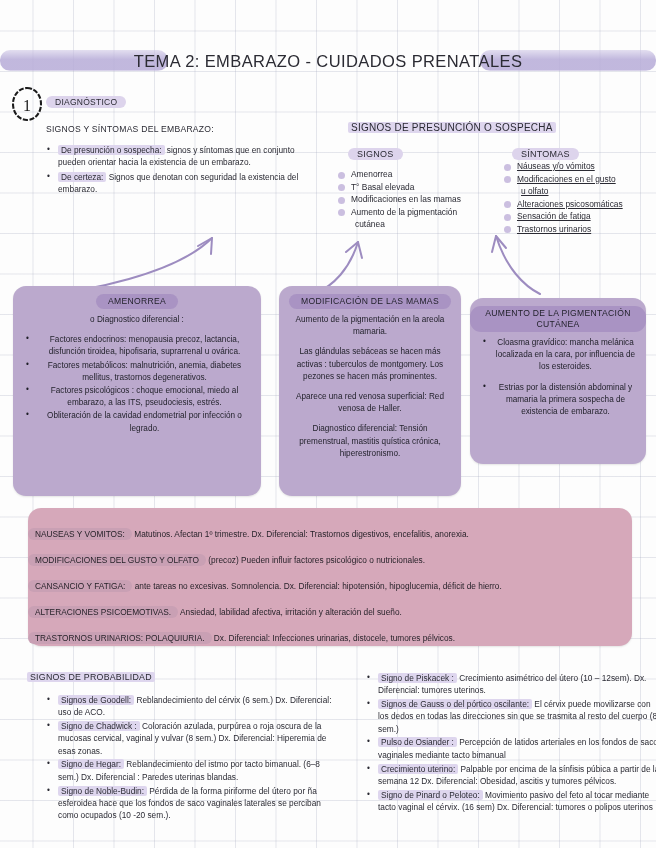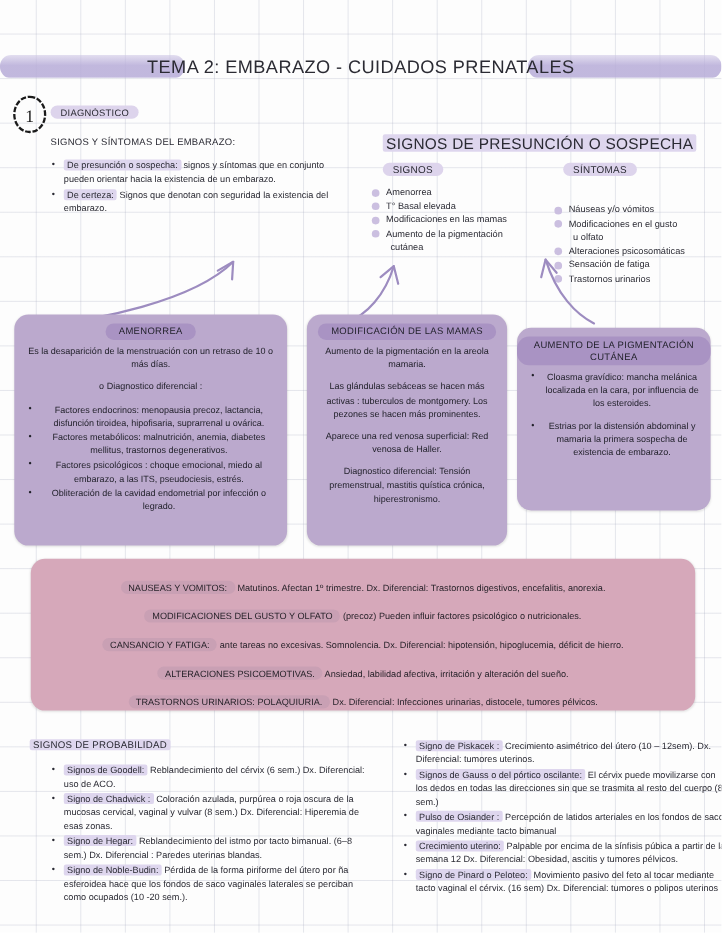--- a/index.html
+++ b/index.html
@@ -168,21 +168,21 @@
     position: absolute;
     left: 28px; top: 508px;
     width: 604px; height: 138px;
     background: #d6a8ba;
     border-radius: 13px;
     box-shadow: 0 1px 2px rgba(0,0,0,0.10);
   }
   .pinkrow {
     position: absolute;
     width: 100%;
-    text-align: center;
+    text-align: left;
     font-size: 8.3px;
     line-height: 12px;
     color: #231f26;
     white-space: nowrap;
   }
 
   
   .prob-list {
     position: absolute;
     font-size: 8.3px;
@@ -207,21 +207,21 @@
     <svg width="32" height="36" viewBox="0 0 32 36">
       <path d="M16 2 C24 2 30 9 30 18 C30 27 24 34 16 34 C8 34 2 27 2 18 C2 9 8 2 16 2 Z" fill="none" stroke="#1b1b1b" stroke-width="2.1" stroke-linejoin="round" stroke-dasharray="5 1.6"></path>
       <text x="16" y="25" text-anchor="middle" font-family="Liberation Serif, serif" font-size="16" fill="#1b1b1b">1</text>
     </svg>
   </div>
 
   <div class="sect-label" style="left:46px; top:96px;">
     <span class="hl-pill">DIAGNÓSTICO</span>
   </div>
   <div class="sect-label" style="left:46px; top:124px; font-size:8.6px;">SIGNOS Y SÍNTOMAS DEL EMBARAZO:</div>
-  <div class="sect-label" style="left:348px; top:122px; font-size:14px;">
+  <div class="sect-label" style="left:348px; top:122px; font-size:10px;">
     <span class="hl">SIGNOS DE PRESUNCIÓN O SOSPECHA</span>
   </div>
   <div class="sect-label" style="left:348px; top:148px; font-size:9px;">
     <span class="hl-pill">SIGNOS</span>
   </div>
   <div class="sect-label" style="left:512px; top:148px; font-size:9px;">
     <span class="hl-pill">SÍNTOMAS</span>
   </div>
 
   <ul class="intro-list">
@@ -234,21 +234,21 @@
   </ul>
 
   <div class="pcol" style="left:338px; top:168px;">
     <div class="dot-item">Amenorrea</div>
     <div class="dot-item">T° Basal elevada</div>
     <div class="dot-item">Modificaciones en las mamas</div>
     <div class="dot-item">Aumento de la pigmentación</div>
     <div class="dot-item cont">cutánea</div>
   </div>
 
-  <div class="pcol" style="left:504px; top:184px;">
+  <div class="pcol" style="left:504px; top:160px;text-decoration:underline;">
     <div class="dot-item">Náuseas y/o vómitos</div>
     <div class="dot-item">Modificaciones en el gusto</div>
     <div class="dot-item cont">u olfato</div>
     <div class="dot-item">Alteraciones psicosomáticas</div>
     <div class="dot-item">Sensación de fatiga</div>
     <div class="dot-item">Trastornos urinarios</div>
   </div>
 
   <svg class="arrow" style="left:26px; top:230px;" width="220" height="72">
     <path d="M8 66 C60 62 150 44 186 8" fill="none" stroke="#9d8cc0" stroke-width="2" stroke-linecap="round"></path>
@@ -259,21 +259,20 @@
     <path d="M58 6 L46 16 M58 6 L62 22" fill="none" stroke="#9d8cc0" stroke-width="2" stroke-linecap="round"></path>
   </svg>
   <svg class="arrow" style="left:440px; top:230px;" width="110" height="70">
     <path d="M100 64 C84 56 66 38 56 6" fill="none" stroke="#9d8cc0" stroke-width="2" stroke-linecap="round"></path>
     <path d="M56 6 L52 22 M56 6 L66 18" fill="none" stroke="#9d8cc0" stroke-width="2" stroke-linecap="round"></path>
   </svg>
 
   <div class="pbox" style="left:13px; top:286px; width:248px; height:210px;">
     <div class="pbox-title">AMENORREA</div>
     <div class="pbox-body">
-      <p>Es la desaparición de la menstruación con un retraso de 10 o más días.</p>
       <p>o Diagnostico diferencial :</p>
       <ul>
         <li>Factores endocrinos: menopausia precoz, lactancia, disfunción tiroidea, hipofisaria, suprarrenal u ovárica.</li>
         <li>Factores metabólicos: malnutrición, anemia, diabetes mellitus, trastornos degenerativos.</li>
         <li>Factores psicológicos : choque emocional, miedo al embarazo, a las ITS, pseudociesis, estrés.</li>
         <li>Obliteración de la cavidad endometrial por infección o legrado.</li>
       </ul>
     </div>
   </div>
 

